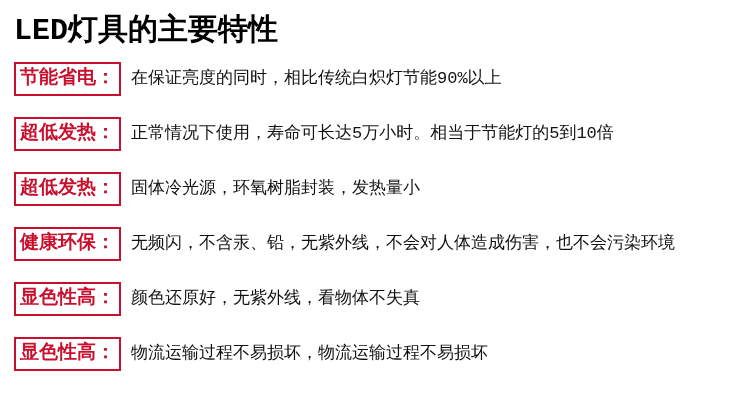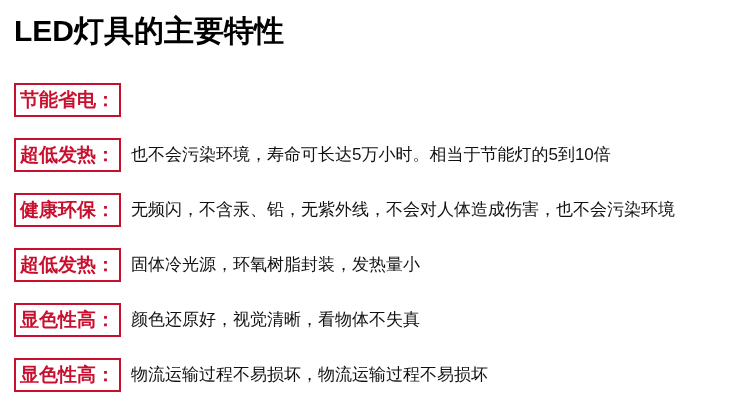--- a/index.html
+++ b/index.html
@@ -12,41 +12,42 @@
     background: #ffffff;
     font-family: "Liberation Sans", "DejaVu Sans", sans-serif;
     overflow: hidden;
   }
   .page {
     position: relative;
     width: 750px;
     height: 340px;
     box-sizing: border-box;
     padding: 16px;
+    font-family: Liberation Mono, monospace;
   }
   .title {
     position: absolute;
     left: 14px;
     top: 12px;
     font-size: 30px;
     font-weight: bold;
     color: #000000;
     letter-spacing: 0px;
     line-height: 38px;
     white-space: nowrap;
   }
   .feature-list {
     position: absolute;
     left: 0;
     top: 62px;
     width: 750px;
   }
   .feature-row {
     display: flex;
-    align-items: flex-end;
+    align-items: flex-start;
     height: 55px;
     padding-left: 14px;
     box-sizing: border-box;
   }
   .tag {
     flex: 0 0 auto;
     border: 2px solid #c8102e;
     color: #c8102e;
     font-size: 19px;
     font-weight: bold;
@@ -69,40 +70,41 @@
 <body>
 
 <div class="page">
 
   <div class="title">LED灯具的主要特性</div>
 
   <div class="feature-list">
 
     <div class="feature-row">
       <div class="tag">节能省电：</div>
+      <div class="desc">在保证亮度的同时，相比传统白炽灯节能90%以上</div>
     </div>
 
     <div class="feature-row">
       <div class="tag">超低发热：</div>
-      <div class="desc">也不会污染环境，寿命可长达5万小时。相当于节能灯的5到10倍</div>
+      <div class="desc">正常情况下使用，寿命可长达5万小时。相当于节能灯的5到10倍</div>
+    </div>
+
+    <div class="feature-row">
+      <div class="tag">超低发热：</div>
+      <div class="desc">固体冷光源，环氧树脂封装，发热量小</div>
     </div>
 
     <div class="feature-row">
       <div class="tag">健康环保：</div>
       <div class="desc">无频闪，不含汞、铅，无紫外线，不会对人体造成伤害，也不会污染环境</div>
     </div>
 
     <div class="feature-row">
-      <div class="tag">超低发热：</div>
-      <div class="desc">固体冷光源，环氧树脂封装，发热量小</div>
-    </div>
-
-    <div class="feature-row">
       <div class="tag">显色性高：</div>
-      <div class="desc">颜色还原好，视觉清晰，看物体不失真</div>
+      <div class="desc">颜色还原好，无紫外线，看物体不失真</div>
     </div>
 
     <div class="feature-row">
       <div class="tag">显色性高：</div>
       <div class="desc">物流运输过程不易损坏，物流运输过程不易损坏</div>
     </div>
 
   </div>
 </div>
 

